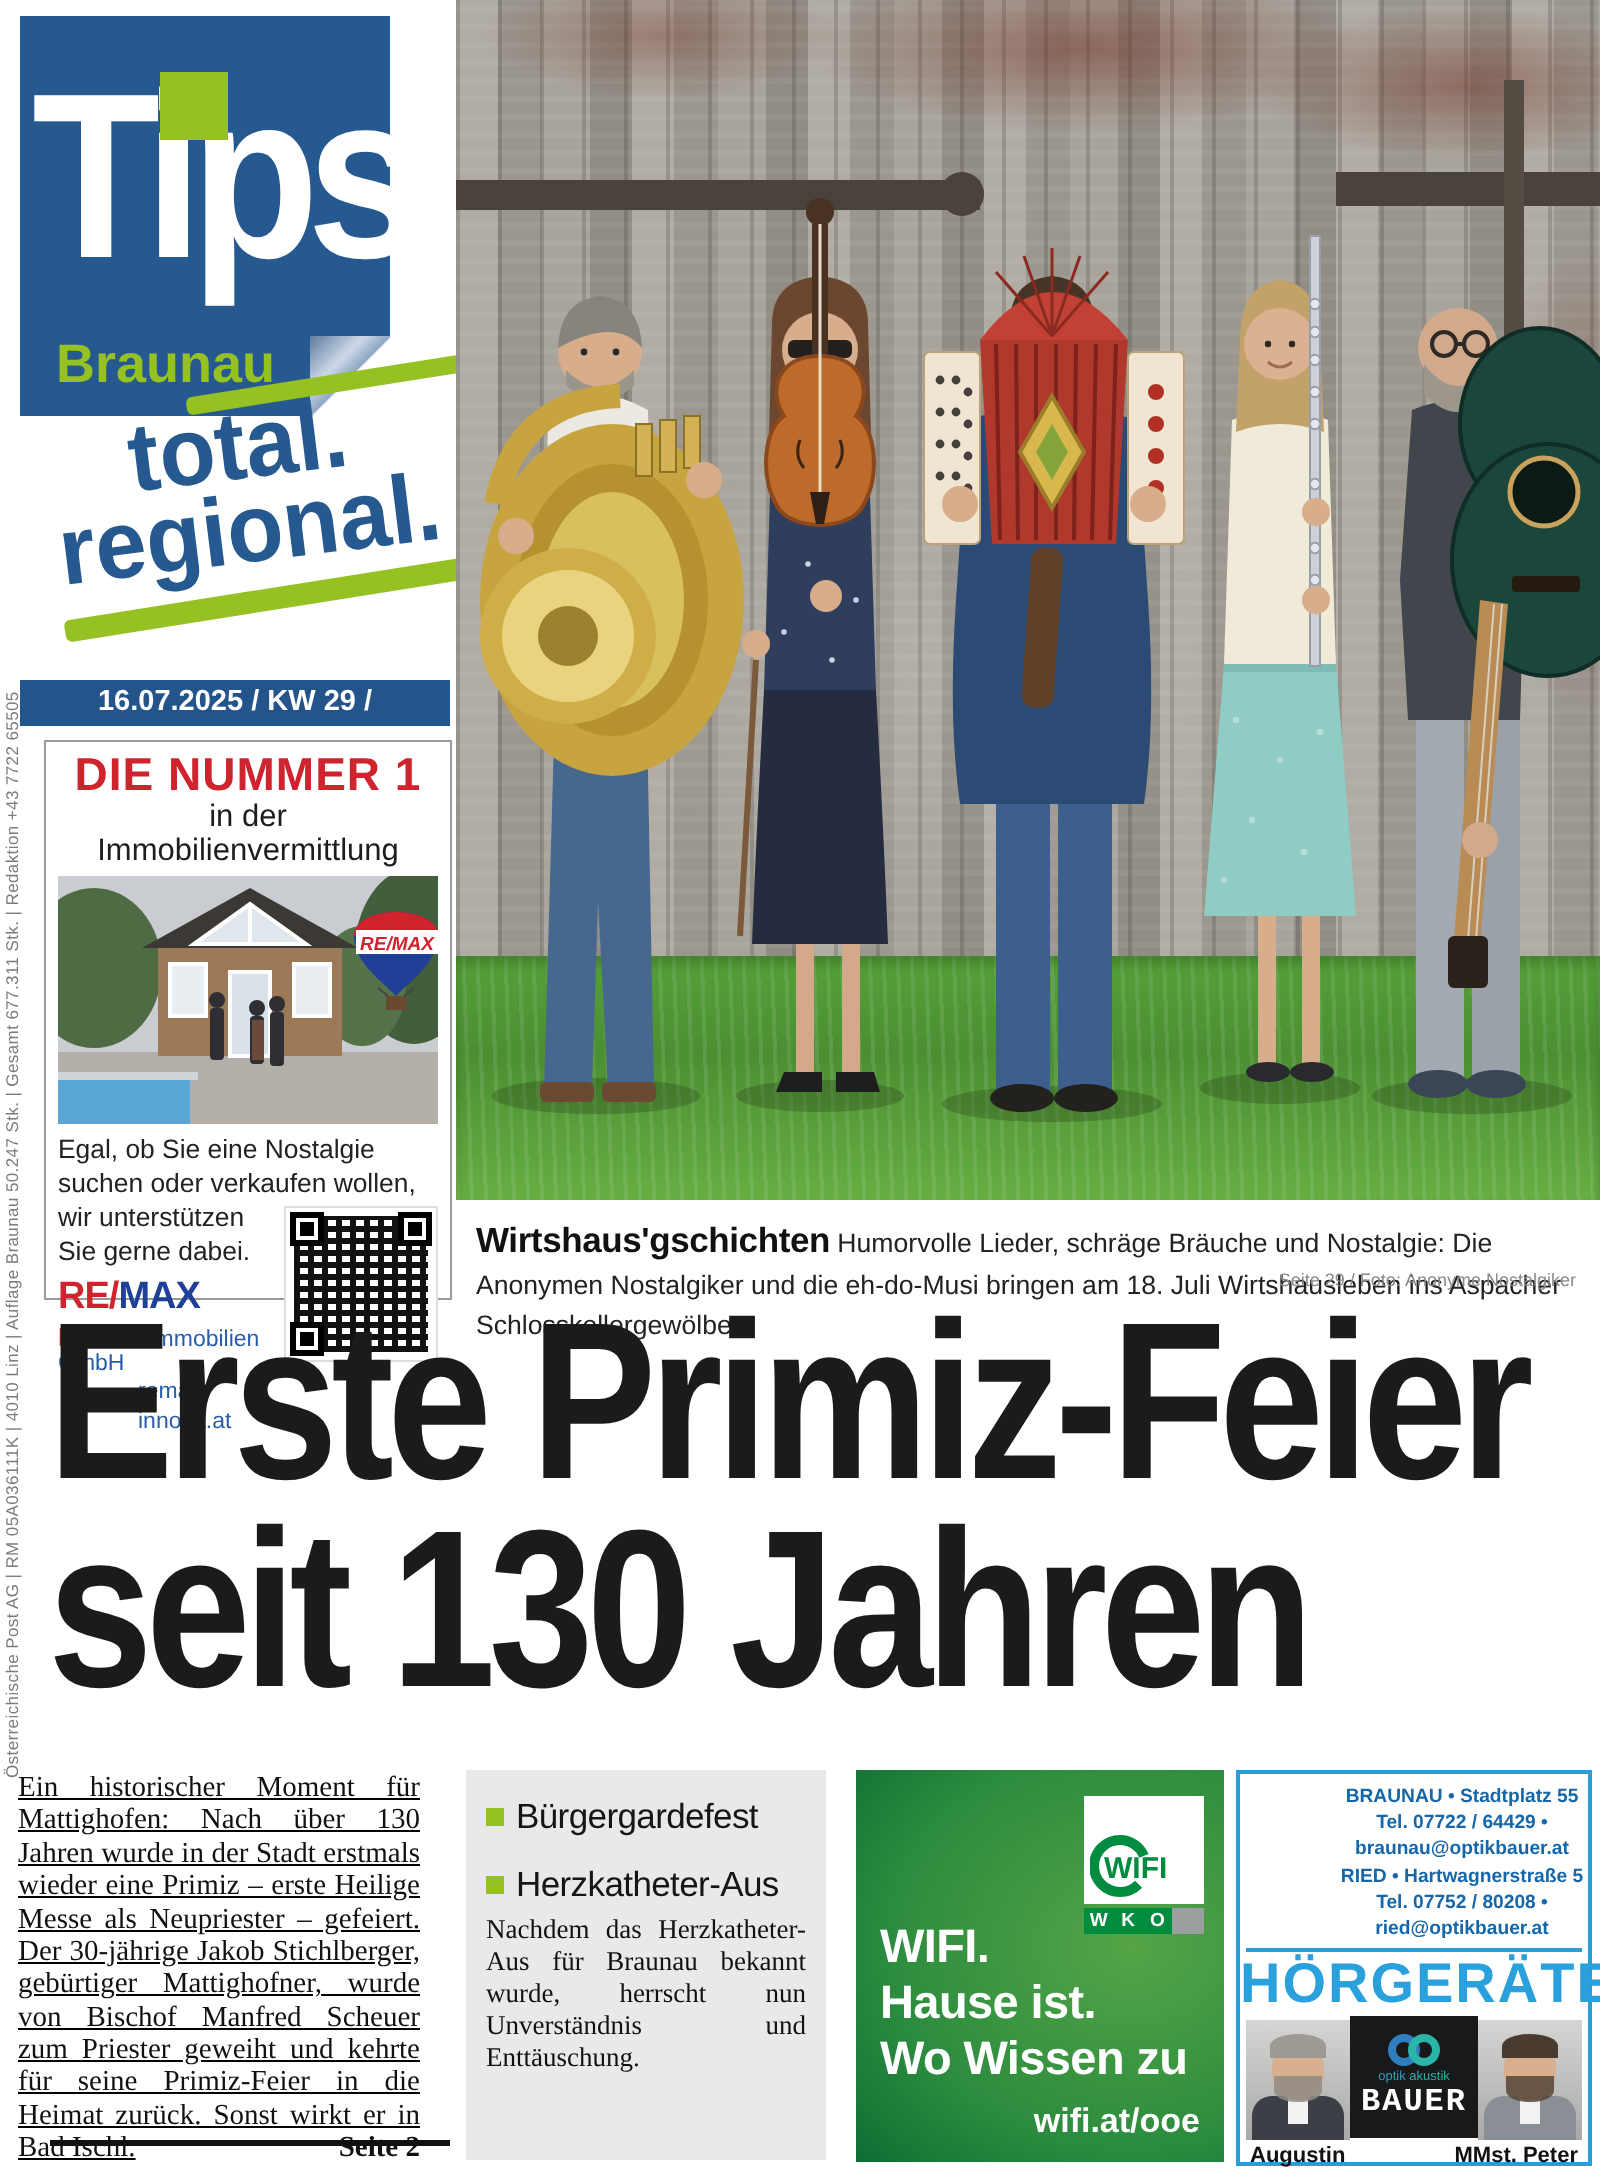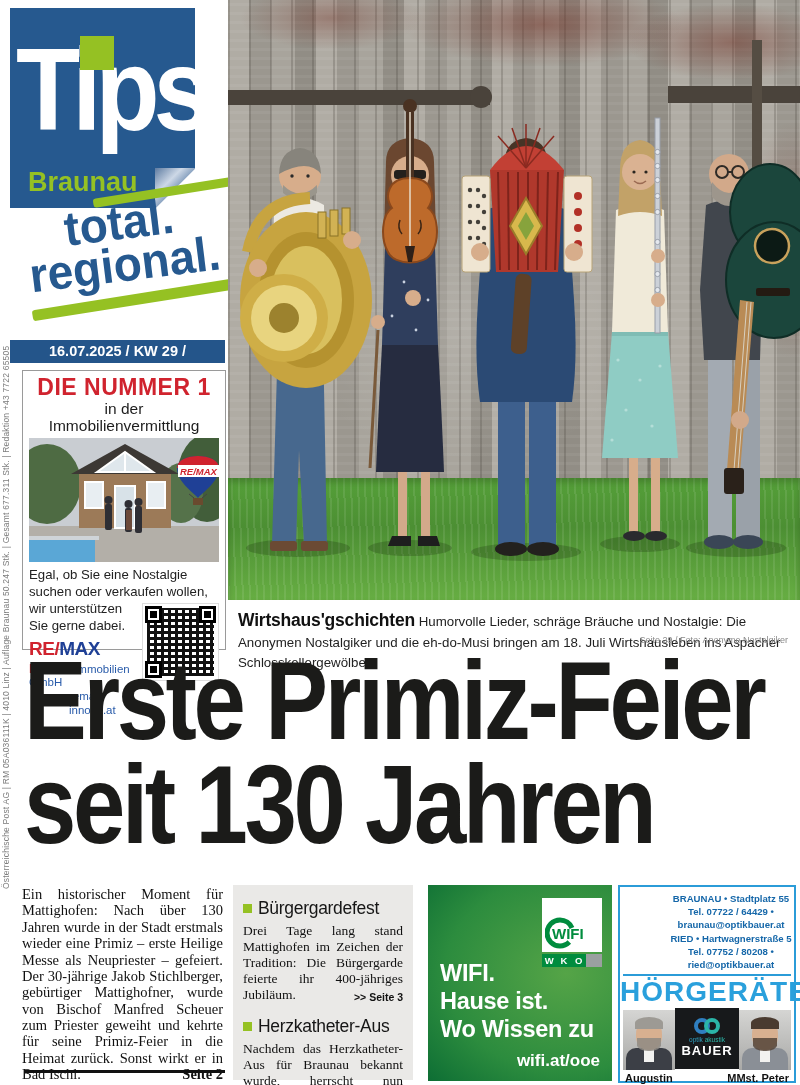--- a/index.html
+++ b/index.html
@@ -76,21 +76,21 @@
   .caption p { font-size:13.3px; color:#222; line-height:1.5; }
   .caption-lead { font-weight:700; font-size:17.5px; color:#111; letter-spacing:-.2px; }
   .caption-credit { position:absolute; right:12px; bottom:7px; font-size:9px; color:#8a8a8a; }
 
   
   .headline { position:absolute; left:24px; top:649px; color:#1b1b19; font-weight:700; }
   .headline span { display:block; white-space:nowrap; font-size:112px; letter-spacing:-4px;
     line-height:.93; transform:scaleX(.84); transform-origin:0 50%; }
 
   
-  .article-col { position:absolute; left:22px; top:886px; width:201px; }
+  .article-col { position:absolute; left:9px; top:886px; width:201px;text-decoration:underline; }
   .article-col p { position:relative; font-family:"Liberation Serif", serif; font-size:14.5px;
     line-height:1.13; text-align:justify; color:#111; hyphens:auto; }
   .article-pageref { position:absolute; right:0; bottom:0; font-weight:700; }
   .article-rule { position:absolute; left:25px; top:1070px; width:200px; height:3px; background:#111; }
 
   .briefs-col { position:absolute; left:233px; top:885px; width:180px; height:195px; background:#eae9e7; padding:13px 10px 0 10px; }
   .brief-h { display:flex; align-items:center; gap:6px; font-weight:400; font-size:17.5px; color:#161616; letter-spacing:-.3px; }
   .bullet { width:9px; height:9px; background:#95c123; flex:0 0 auto; }
   .brief-p { position:relative; font-family:"Liberation Serif", serif; font-size:13.5px; line-height:1.19;
     text-align:justify; color:#111; margin-top:4px; hyphens:auto; }
@@ -114,21 +114,21 @@
   .bauer-divider { height:2px; background:#2b9cd8; margin:3px 3px 0 3px; }
   .bauer-product { text-align:center; color:#2aa0dc; font-weight:700; font-size:28px; letter-spacing:1px; line-height:1.05; margin-top:1px; }
   .bauer-mid { position:relative; height:62px; margin-top:1px; }
   .bauer-logo { position:absolute; left:50%; transform:translateX(-50%); top:0; width:64px; height:61px;
     background:#17191b; display:flex; flex-direction:column; align-items:center; justify-content:center; }
   .oa { display:flex; }
   .oa i { display:block; width:16px; height:16px; border-radius:50%; border:4px solid #2f7fc0; }
   .oa i + i { border-color:#2bb5a8; margin-left:-6px; }
   .bauer-logo-small { font-size:6.5px; margin-top:2px; }
   .bauer-logo-optik { color:#2f9fc0; } .bauer-logo-akustik { color:#2bb5a8; }
-  .bauer-logo-name { color:#fff; font-weight:700; font-size:13px; letter-spacing:1px; }
+  .bauer-logo-name { color:#fff; font-weight:700; font-size:16px; letter-spacing:1px;font-family:Liberation Mono, monospace; }
   .headshot { position:absolute; top:2px; width:52px; height:60px; overflow:hidden;
     background:linear-gradient(#d5d5d3,#a9a9a7); }
   .headshot.left { left:3px; } .headshot.right { right:3px; }
   .hs-head { position:absolute; left:50%; transform:translateX(-50%); top:10px; width:26px; height:30px; border-radius:45%; background:#d8b090; }
   .hs-hair { position:absolute; left:50%; transform:translateX(-50%); top:7px; width:28px; height:12px; border-radius:50% 50% 0 0; }
   .hs-beard { position:absolute; left:50%; transform:translateX(-50%); top:28px; width:24px; height:13px; border-radius:0 0 45% 45%; opacity:.85; }
   .hs-body { position:absolute; left:50%; transform:translateX(-50%); top:38px; width:46px; height:24px; border-radius:10px 10px 0 0; }
   .hs-shirt { position:absolute; left:50%; transform:translateX(-50%); top:38px; width:10px; height:14px; background:#f2f2f0; }
   .bauer-names { display:flex; justify-content:space-between; padding:2px 5px 0 5px; }
   .bn-name { font-weight:700; font-size:11px; color:#111; line-height:1.1; }
@@ -418,22 +418,20 @@
     <p><span>Ein historischer Moment für Mattighofen: Nach über 130 Jahren wurde in der Stadt erstmals wieder eine Primiz – erste Heilige Messe als Neupriester – gefeiert. Der 30-jährige Jakob Stichlberger, gebürtiger Mattighofner, wurde von Bischof Manfred Scheuer zum Priester geweiht und kehrte für seine Primiz-Feier in die Heimat zurück. Sonst wirkt er in Bad Ischl.</span>
        <span class="article-pageref">Seite 2</span></p>
   </div>
   <div class="article-rule"></div>
 
   <div class="briefs-col">
     <div class="brief-h">
       <span class="bullet"></span>
       <span>Bürgergardefest</span>
     </div>
-    <p class="brief-p"><span>Drei Tage lang stand Mattighofen im Zeichen der Tradition: Die Bürgergarde feierte ihr 400-jähriges Jubiläum.</span>
-      <span class="brief-ref">&gt;&gt; Seite 3</span></p>
     <div class="brief-gap"></div>
     <div class="brief-h">
       <span class="bullet"></span>
       <span>Herzkatheter-Aus</span>
     </div>
     <p class="brief-p"><span>Nachdem das Herzkatheter-Aus für Braunau bekannt wurde, herrscht nun Unverständnis und Enttäuschung.</span>
       </p>
   </div>
 
   <div class="wifi-ad">

